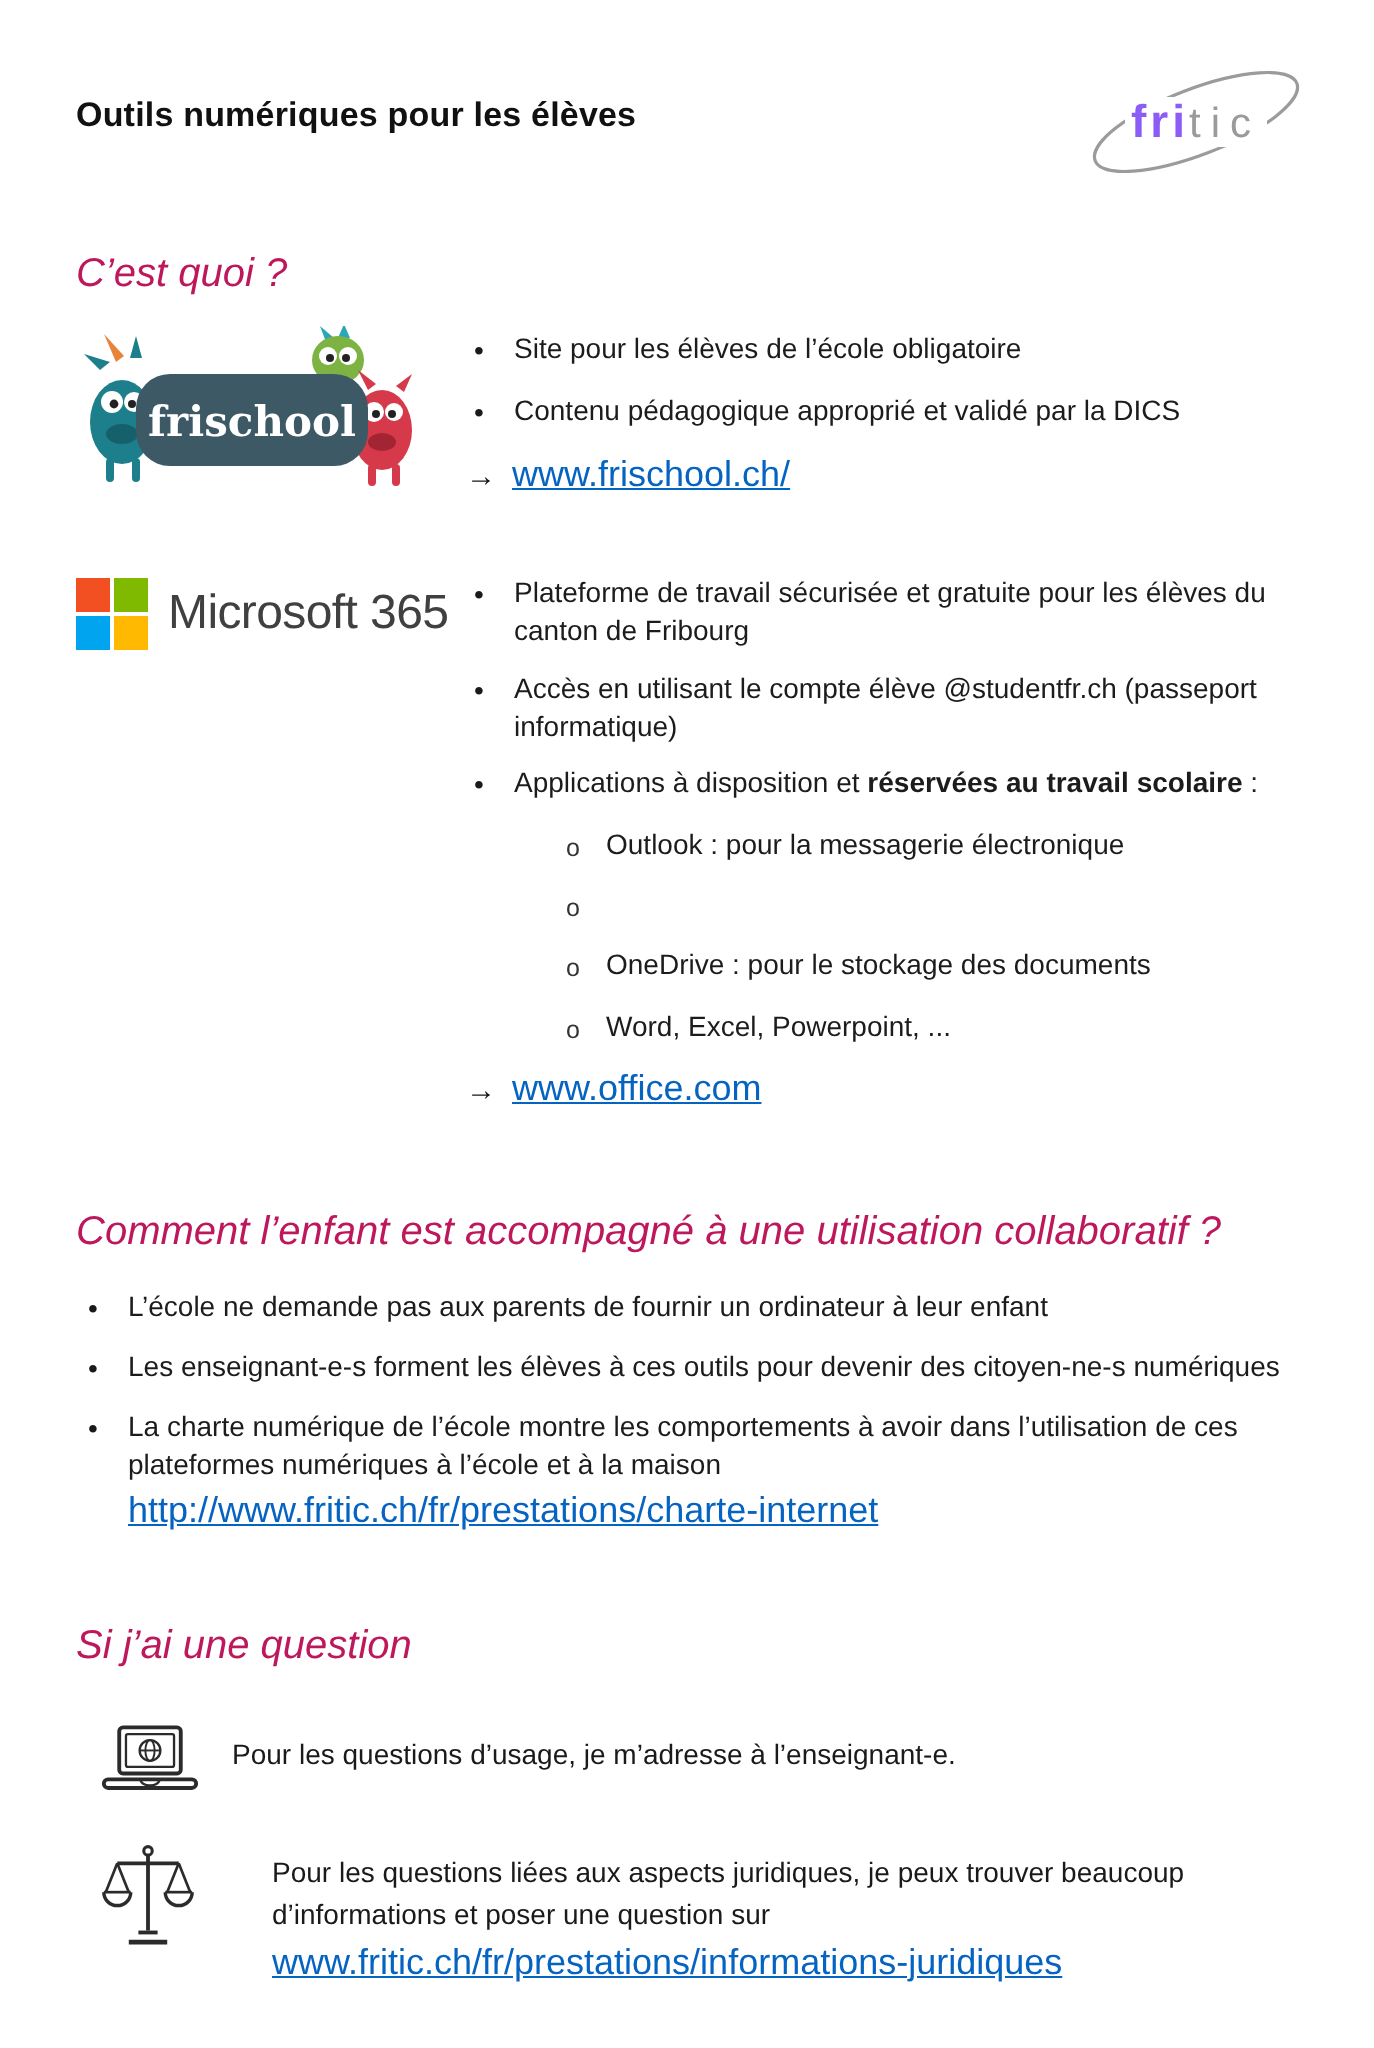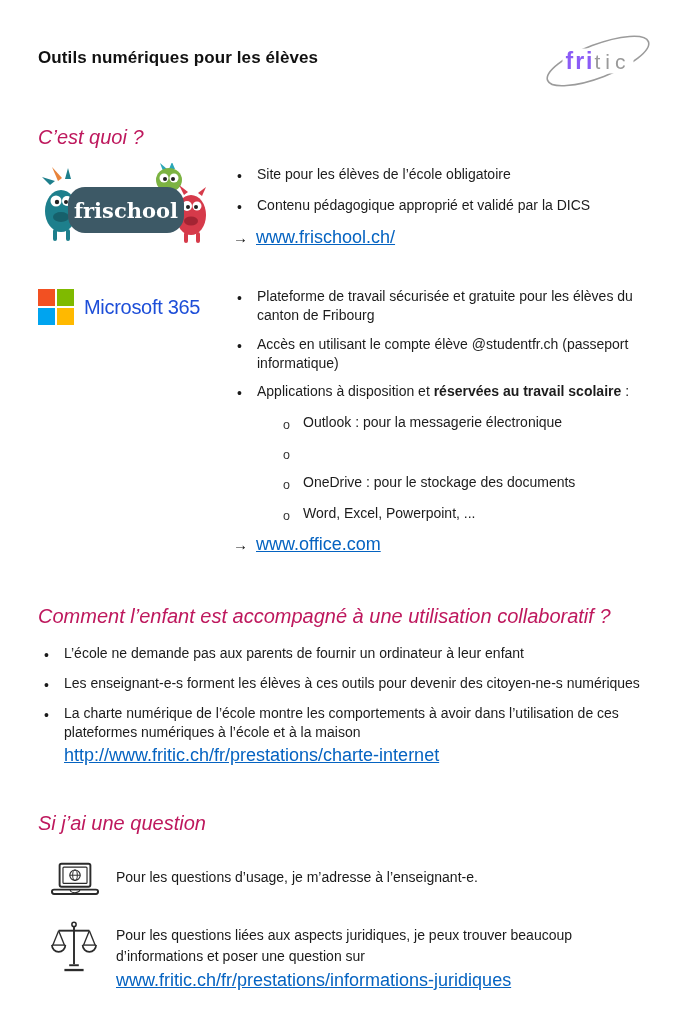--- a/index.html
+++ b/index.html
@@ -63,29 +63,29 @@
   .block-link { display: inline-block; margin-top: 1px; }
 
   
   .ms-logo { display: flex; align-items: center; margin-top: 4px; }
   .ms-squares { display: grid; grid-template-columns: 17px 17px; grid-template-rows: 17px 17px; gap: 2px; margin-right: 10px; }
   .ms-sq { width: 17px; height: 17px; }
   .ms-sq.red { background: #F25022; }
   .ms-sq.green { background: #7FBA00; }
   .ms-sq.blue { background: #00A4EF; }
   .ms-sq.yellow { background: #FFB900; }
-  .ms-name { font-size: 20px; color: #1d4ed8; letter-spacing: -0.3px; white-space: nowrap; text-align: center; }
+  .ms-name { font-size: 24px; color: #404040; letter-spacing: -0.3px; white-space: nowrap; text-align: center; }
 
   
   .frischool-logo { position: relative; width: 180px; height: 88px; }
 
   
   .q-item { display: flex; align-items: flex-start; }
   .q-usage { margin-top: 26px; }
-  .q-legal { margin-top: 14px; }
+  .q-legal { margin-top: 14px; gap: 20px; }
   .q-icon-col { flex: 0 0 78px; padding-left: 12px; }
   .q-text { font-size: 14px; line-height: 1.45; padding-top: 6px; width: 540px; }
   .q-text .doc-link { display: inline-block; margin-top: 1px; }
 </style>
 </head>
 <body>
 
 <div class="page">
 
   <div class="header">

